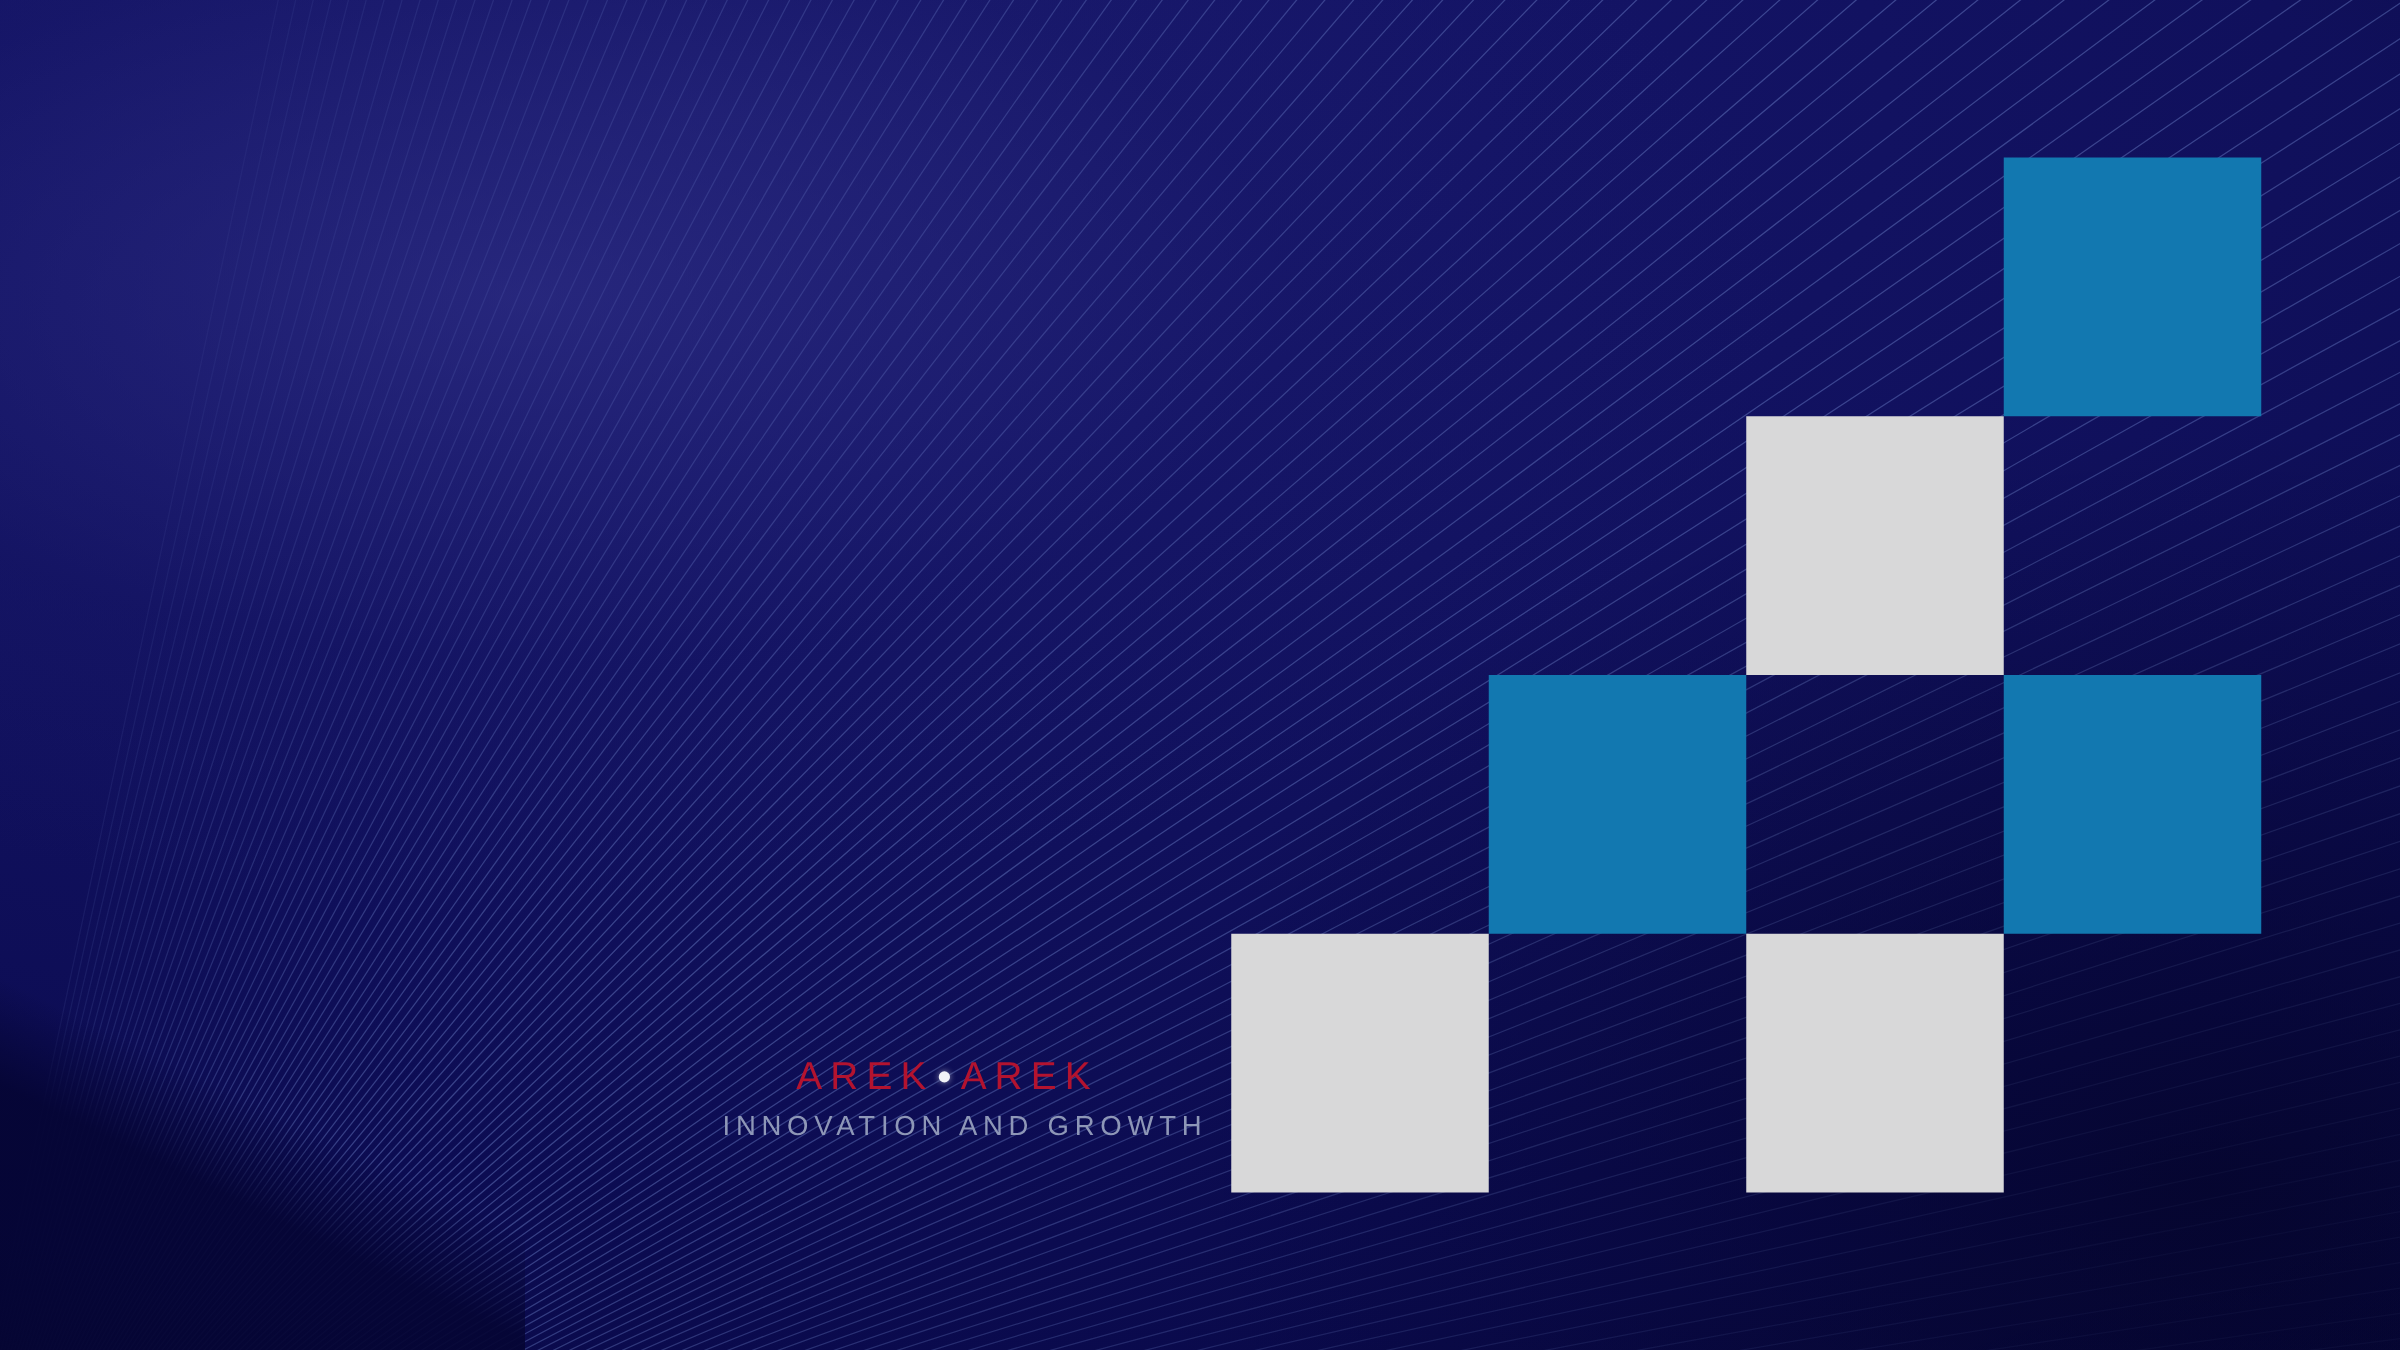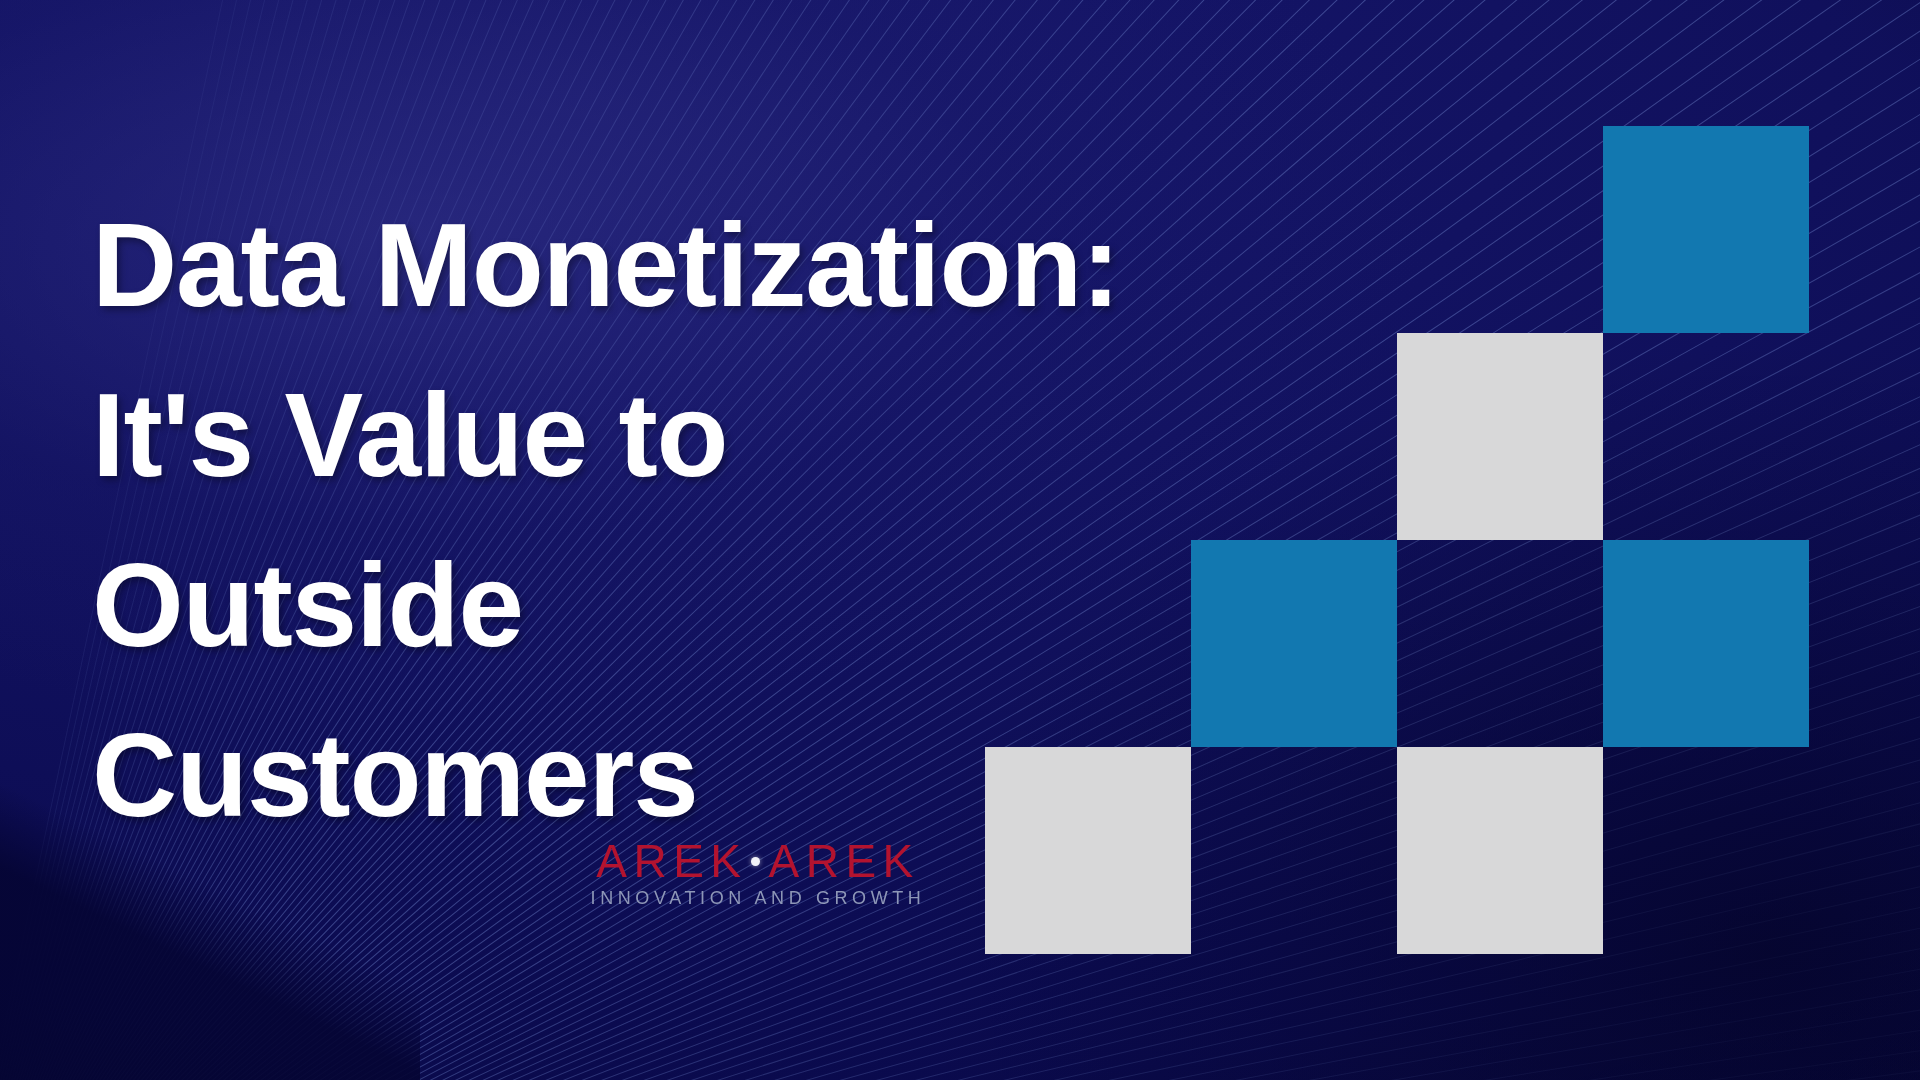--- a/index.html
+++ b/index.html
@@ -89,40 +89,40 @@
     width: 360px;
     text-align:center;
   }
   .logo-word {
     display:flex;
     align-items:center;
     justify-content:center;
     gap: 0px;
     color:#b3132f;
     font-family:"Liberation Sans", sans-serif;
-    font-size: 46px;
+    font-size: 31px;
     font-weight: 400;
     letter-spacing: 6.5px;
     line-height: 46px;
     white-space:nowrap;
   }
   .logo-dot {
     display:inline-block;
     width: 9px; height: 9px;
     border-radius:50%;
     background:#f2f3f8;
     margin: 0 9px 0 3px;
     box-shadow: 0 0 5px rgba(255,255,255,0.55);
     flex: 0 0 auto;
   }
   .logo-tag {
     margin-top: 4px;
     color:#8e97b7;
     font-family:"Liberation Sans", sans-serif;
-    font-size: 18px;
+    font-size: 22px;
     font-weight: 400;
     letter-spacing: 4.6px;
     white-space:nowrap;
   }
 
   
   .grid {
     position:absolute;
     left: 985px;
     top: 126px;
@@ -269,23 +269,20 @@
       <i style="transform: rotate(-75.7054deg); background: rgba(126, 150, 220, 0.13);"></i>
       <i style="transform: rotate(-76.2791deg); background: rgba(126, 150, 220, 0.12);"></i>
       <i style="transform: rotate(-76.8527deg); background: rgba(126, 150, 220, 0.114);"></i>
       <i style="transform: rotate(-77.4264deg); background: rgba(126, 150, 220, 0.106);"></i>
       <i style="transform: rotate(-78deg); background: rgba(126, 150, 220, 0.1);"></i>
     </div>
   <div class="bg-wash"></div>
   <div class="corner-shadow"></div>
   <div class="vignette"></div>
 
-  <h1 class="title">Data Monetization:
-It's Value to Outside
-Customers</h1>
 
   <div class="logo">
     <div class="logo-word">
       <span>AREK</span>
       <span class="logo-dot"></span>
       <span>AREK</span>
     </div>
     <div class="logo-tag">INNOVATION AND GROWTH</div>
   </div>
 

